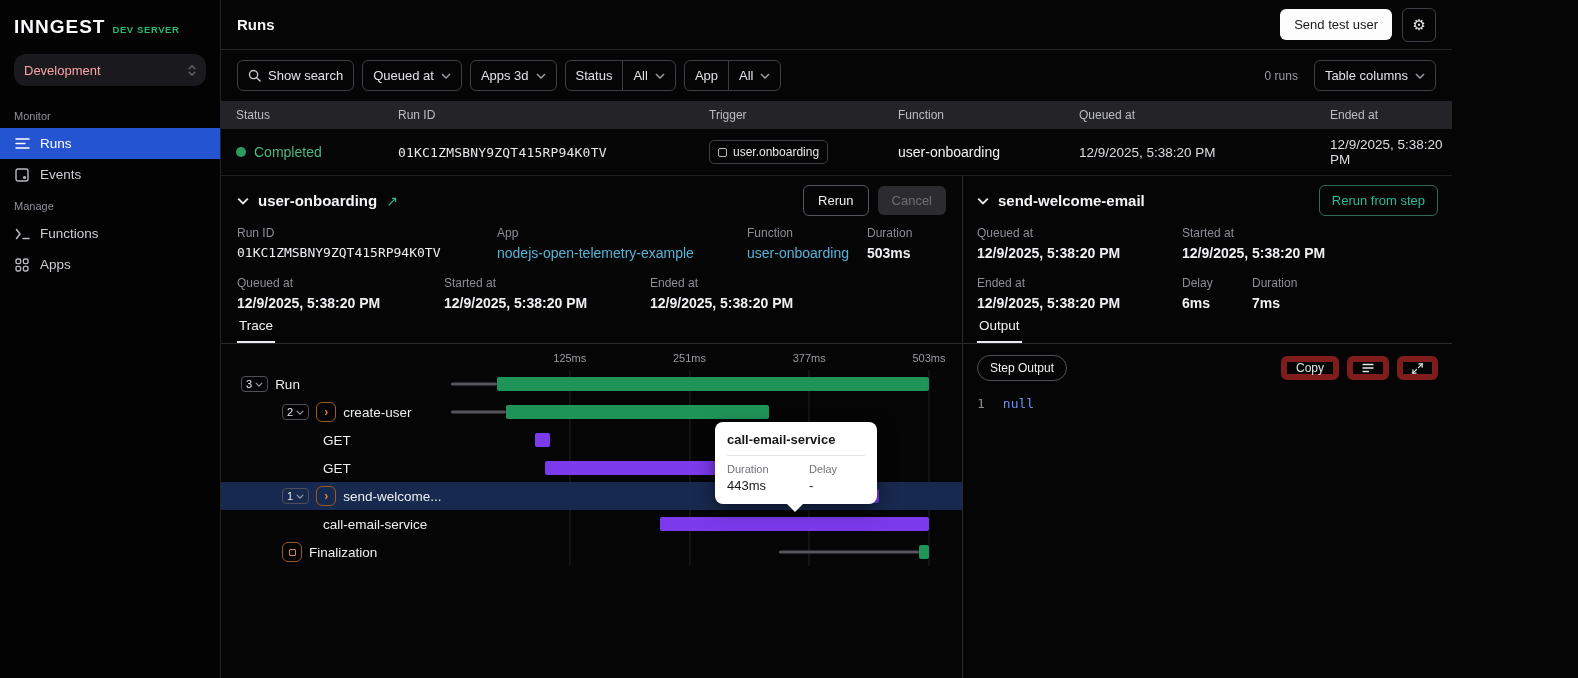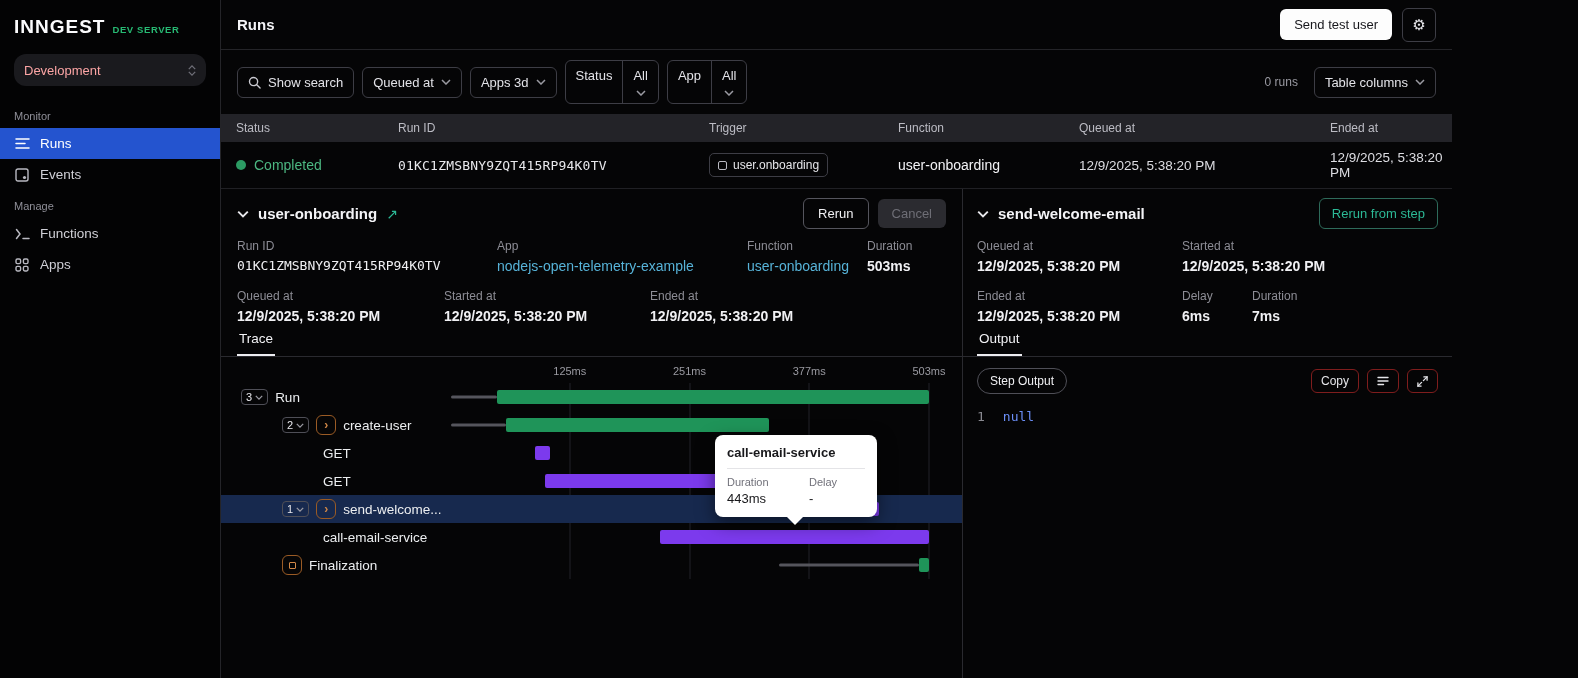--- a/index.html
+++ b/index.html
@@ -29,21 +29,21 @@
   .spacer { flex:1; }
   .btn-white { background:#fdfdfd; color:#17171c; border:none; border-radius:6px; padding:8px 14px; font-size:13px; font-weight:500; cursor:pointer; font-family:inherit; }
   .btn-icon-sq { width:34px; height:34px; border:1px solid #3d3d45; border-radius:6px; background:transparent; color:#e6e6ea; font-size:15px; display:flex; align-items:center; justify-content:center; cursor:pointer; }
 
   .filterbar { padding:10px 16px; display:flex; align-items:center; gap:8px; }
   .fbtn { display:inline-flex; align-items:center; gap:7px; border:1px solid #3d3d45; border-radius:6px;
     background:transparent; color:#e3e3e8; font-size:13px; padding:7px 10px; cursor:pointer; font-family:inherit; }
   .fbtn .chev { color:#9a9aa2; }
   .select-group { display:inline-flex; align-items:stretch; border:1px solid #3d3d45; border-radius:6px; overflow:hidden; }
   .select-group .sg-label { padding:7px 10px; font-size:13px; color:#e3e3e8; }
-  .select-group .sg-value { padding:7px 10px; font-size:13px; color:#e3e3e8; border-left:1px solid #3d3d45; display:inline-flex; align-items:center; gap:7px; cursor:pointer;flex-direction:column; }
+  .select-group .sg-value { padding:7px 10px; font-size:13px; color:#e3e3e8; border-left:1px solid #3d3d45; display:inline-flex; align-items:center; gap:7px; cursor:pointer; }
   .runs-count { font-size:12px; color:#9a9aa2; margin-right:8px; }
   .chev { width:10px; height:6px; display:inline-block; }
 
   
   .tbl-grid { display:grid; grid-template-columns:162px 311px 189px 181px 251px 1fr; align-items:center; padding-left:15px; }
   .tbl-header { background:#232328; height:28px; font-size:12px; color:#bcbcc4; }
   .tbl-row { height:47px; font-size:14px; border-bottom:1px solid #202024; }
   .status-cell { display:flex; align-items:center; gap:8px; }
   .dot { width:10px; height:10px; border-radius:50%; background:#2c9b63; }
   .status-text { color:#4cb782; font-size:14px; }
@@ -105,21 +105,21 @@
   .tooltip:after { content:""; position:absolute; left:72px; bottom:-8px; border:8px solid transparent; border-top-color:#ffffff; border-bottom:0; }
   .tt-title { font-size:13px; font-weight:700; color:#18181b; }
   .tt-div { border-top:1px solid #e4e4e7; margin:8px 0 7px; }
   .tt-grid { display:grid; grid-template-columns:1fr 56px; row-gap:3px; }
   .tt-label { font-size:11px; color:#71717a; }
   .tt-value { font-size:13px; color:#18181b; }
 
   
   .out-toolbar { display:flex; align-items:center; gap:8px; padding:11px 14px; }
   .pill { border:1px solid #4f4f57; border-radius:999px; padding:5px 12px; font-size:12px; color:#f0f0f3; background:transparent; cursor:pointer; font-family:inherit; }
-  .mini-btn { border:1px solid #7f1d1d; border-radius:6px; background:transparent; color:#e6e6ea; font-size:12px; padding:4px 9px; height:24px; display:inline-flex; align-items:center; justify-content:center; cursor:pointer; font-family:inherit; }
+  .mini-btn { border:6px solid #7f1d1d; border-radius:6px; background:transparent; color:#e6e6ea; font-size:12px; padding:4px 9px; height:24px; display:inline-flex; align-items:center; justify-content:center; cursor:pointer; font-family:inherit; }
   .code-area { padding:4px 14px; display:flex; gap:18px; font-family:"DejaVu Sans Mono","Liberation Mono",monospace; font-size:13px; }
   .line-no { color:#8a8a91; }
   .code-null { color:#6c8ff8; }
 </style>
 </head>
 <body>
 
 <div class="app">
 
   <aside class="sidebar">

